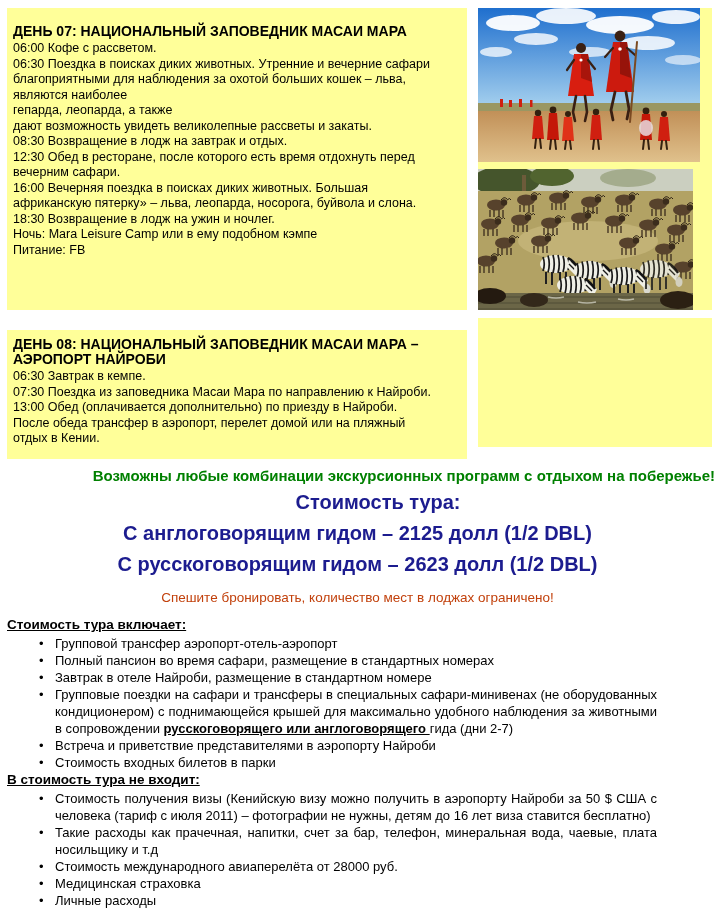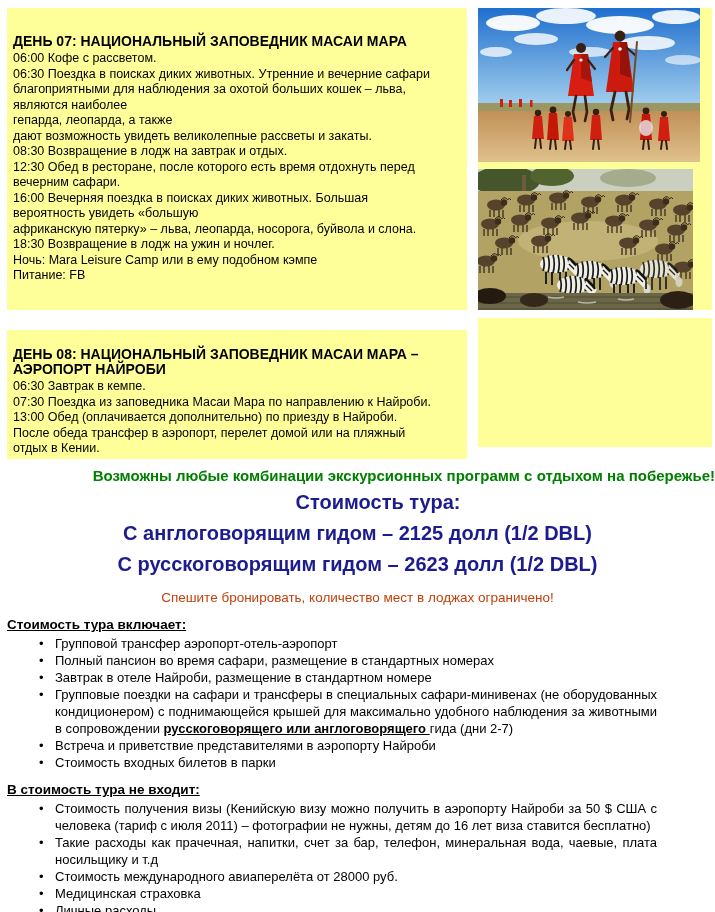--- a/index.html
+++ b/index.html
@@ -3,38 +3,38 @@
 <meta charset="utf-8">
 <style>
   html,body{margin:0;padding:0;}
   body{
     width:715px;height:912px;overflow:hidden;background:#ffffff;color:#000;
     font-family:"Liberation Sans",sans-serif;
   }
   .itin{padding:8px 0 0 7px;}
   .row{display:flex;gap:11px;margin-bottom:8px;}
   .cell{background:#ffff99;box-sizing:border-box;}
-  .cell-text{width:460px;padding:12px 6px 4px 6px;overflow:hidden;}
+  .cell-text{width:460px;padding:2px 6px 4px 6px;overflow:hidden;}
   .row1 .cell-text{height:302px;}
   .row2 .cell-text{height:129px;margin-top:12px;}
   .cell-media{width:234px;overflow:hidden;}
   .row1 .cell-media{height:302px;}
   .row2 .cell-media{height:129px;}
   .day-title{font-size:14px;font-weight:bold;line-height:15px;margin:14px 0 2px 0;}
   .row2 .day-title{margin-top:5px;}
   .day-line{font-size:12.5px;line-height:15.5px;}
   .ph{display:block;}
   .ph1{margin:0 0 7px 0;}
   .promo{text-align:center;}
   .promo-green{color:#008000;font-weight:bold;font-size:15px;margin-top:8px;text-align:right;}
   .promo-title{color:#1c1c8f;font-weight:bold;font-size:20px;margin-top:7px;margin-left:41px;}
   .promo-line{color:#1c1c8f;font-weight:bold;font-size:20px;margin-top:8px;}
   .promo-red{color:#c2410c;font-weight:normal;font-size:13.5px;margin-top:14px;}
   .lists{margin:12px 10px 0 7px;}
-  .list-heading{font-size:13.5px;font-weight:bold;text-decoration:underline;margin:11px 0 3px 0;}
+  .list-heading{font-size:13.5px;font-weight:bold;text-decoration:underline;margin:1px 0 3px 0;}
   ul.blist{list-style:none;margin:0 0 1px 0;padding:0;width:650px;}
   ul.blist li{
     position:relative;margin-left:48px;padding:0;font-size:13px;line-height:17px;
     text-align:justify;
   }
   ul.blist li::before{
     content:"\2022";position:absolute;left:-16px;top:0;font-size:13px;
   }
   .bold-underline{font-weight:bold;text-decoration:underline;}
 </style>
@@ -49,21 +49,20 @@
       <div class="day-line">06:00 Кофе с рассветом.</div>
       <div class="day-line">06:30 Поездка в поисках диких животных. Утренние и вечерние сафари</div>
       <div class="day-line">благоприятными для наблюдения за охотой больших кошек – льва,</div>
       <div class="day-line">являются наиболее</div>
       <div class="day-line">гепарда, леопарда, а также</div>
       <div class="day-line">дают возможность увидеть великолепные рассветы и закаты.</div>
       <div class="day-line">08:30 Возвращение в лодж на завтрак и отдых.</div>
       <div class="day-line">12:30 Обед в ресторане, после которого есть время отдохнуть перед</div>
       <div class="day-line">вечерним сафари.</div>
       <div class="day-line">16:00 Вечерняя поездка в поисках диких животных. Большая</div>
-      <div class="day-line">вероятность увидеть «большую</div>
       <div class="day-line">африканскую пятерку» – льва, леопарда, носорога, буйвола и слона.</div>
       <div class="day-line">18:30 Возвращение в лодж на ужин и ночлег.</div>
       <div class="day-line">Ночь: Mara Leisure Camp или в ему подобном кэмпе</div>
       <div class="day-line">Питание: FB</div>
     </div>
 
     <div class="cell cell-media">
 
       <svg class="ph ph1" width="222" height="154" viewBox="0 0 222 154" aria-hidden="true">
         <defs>

